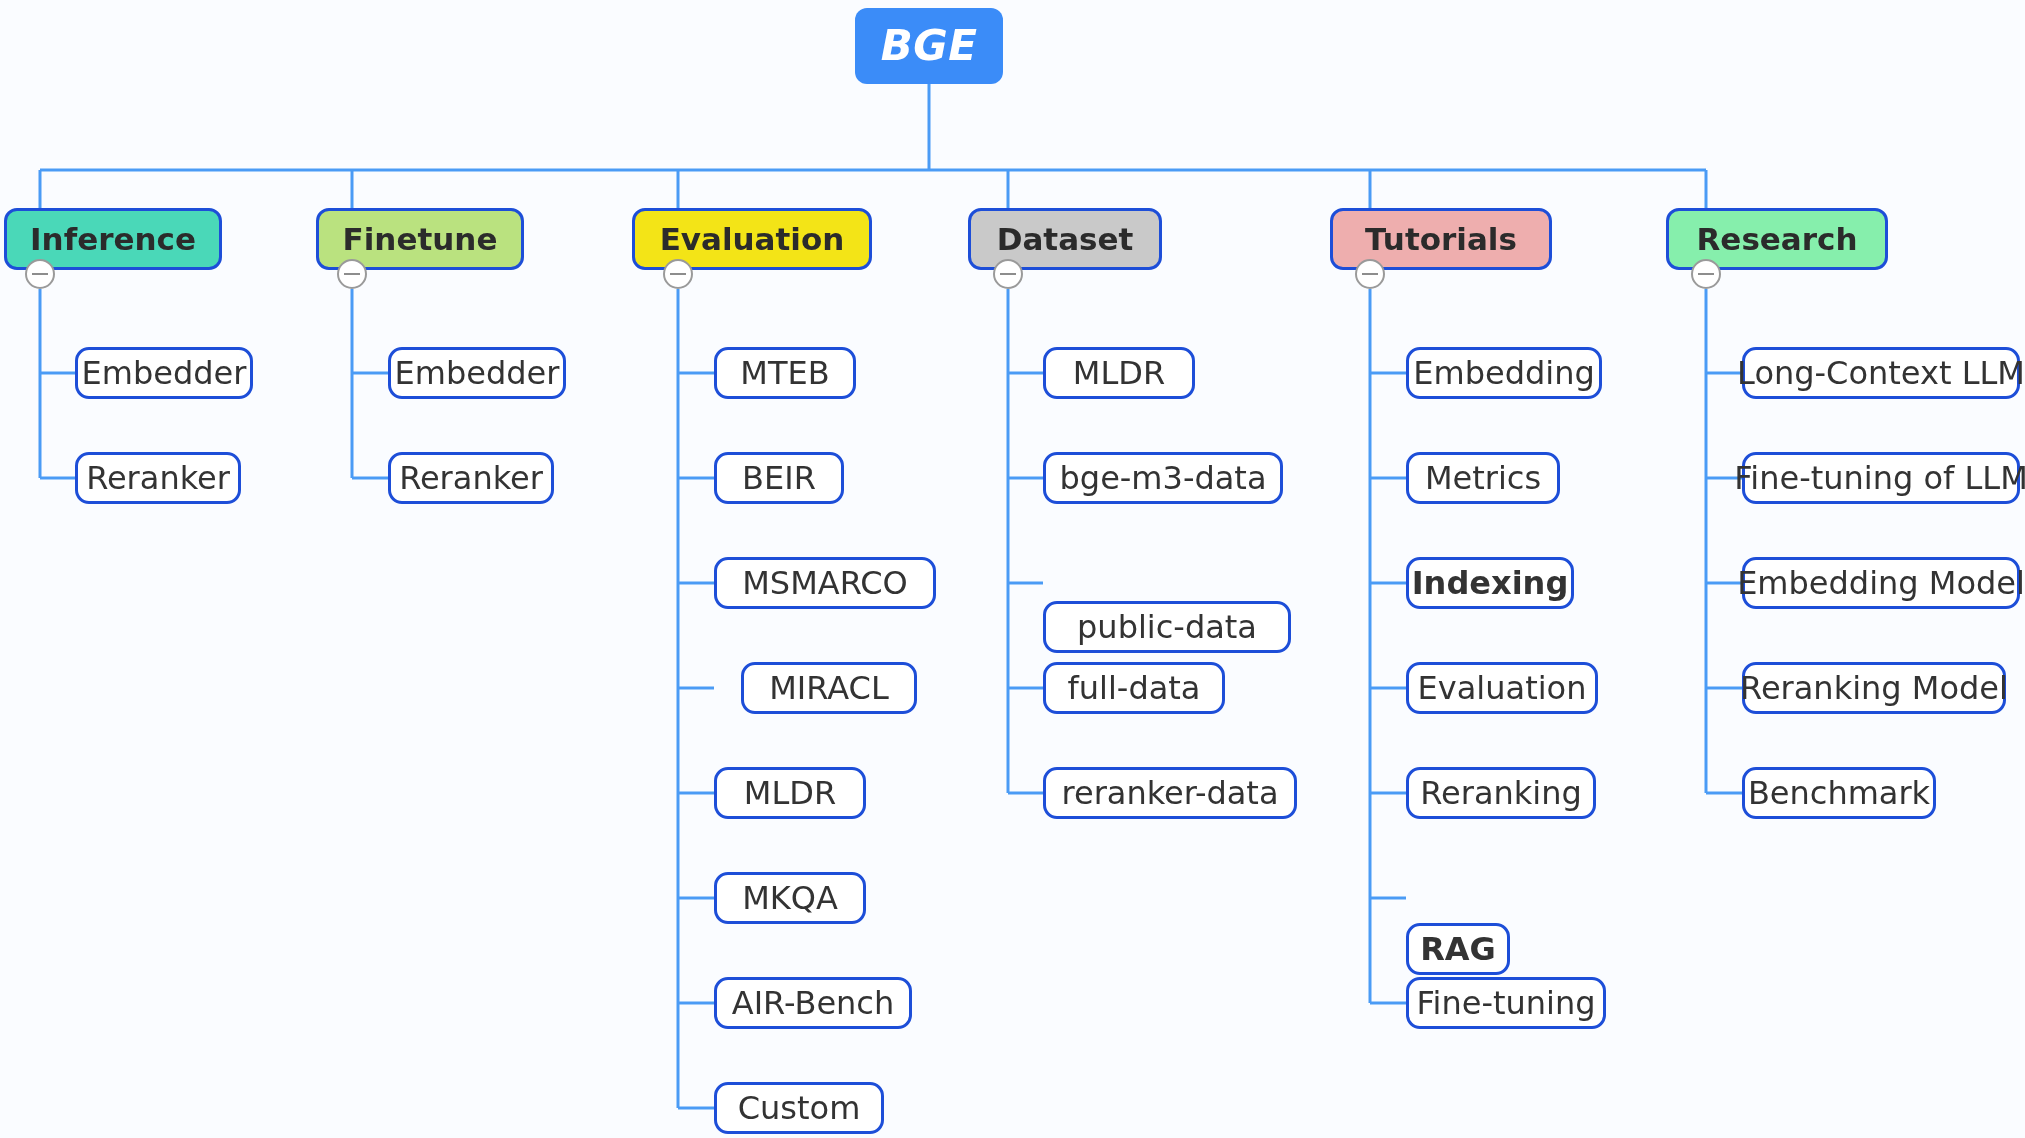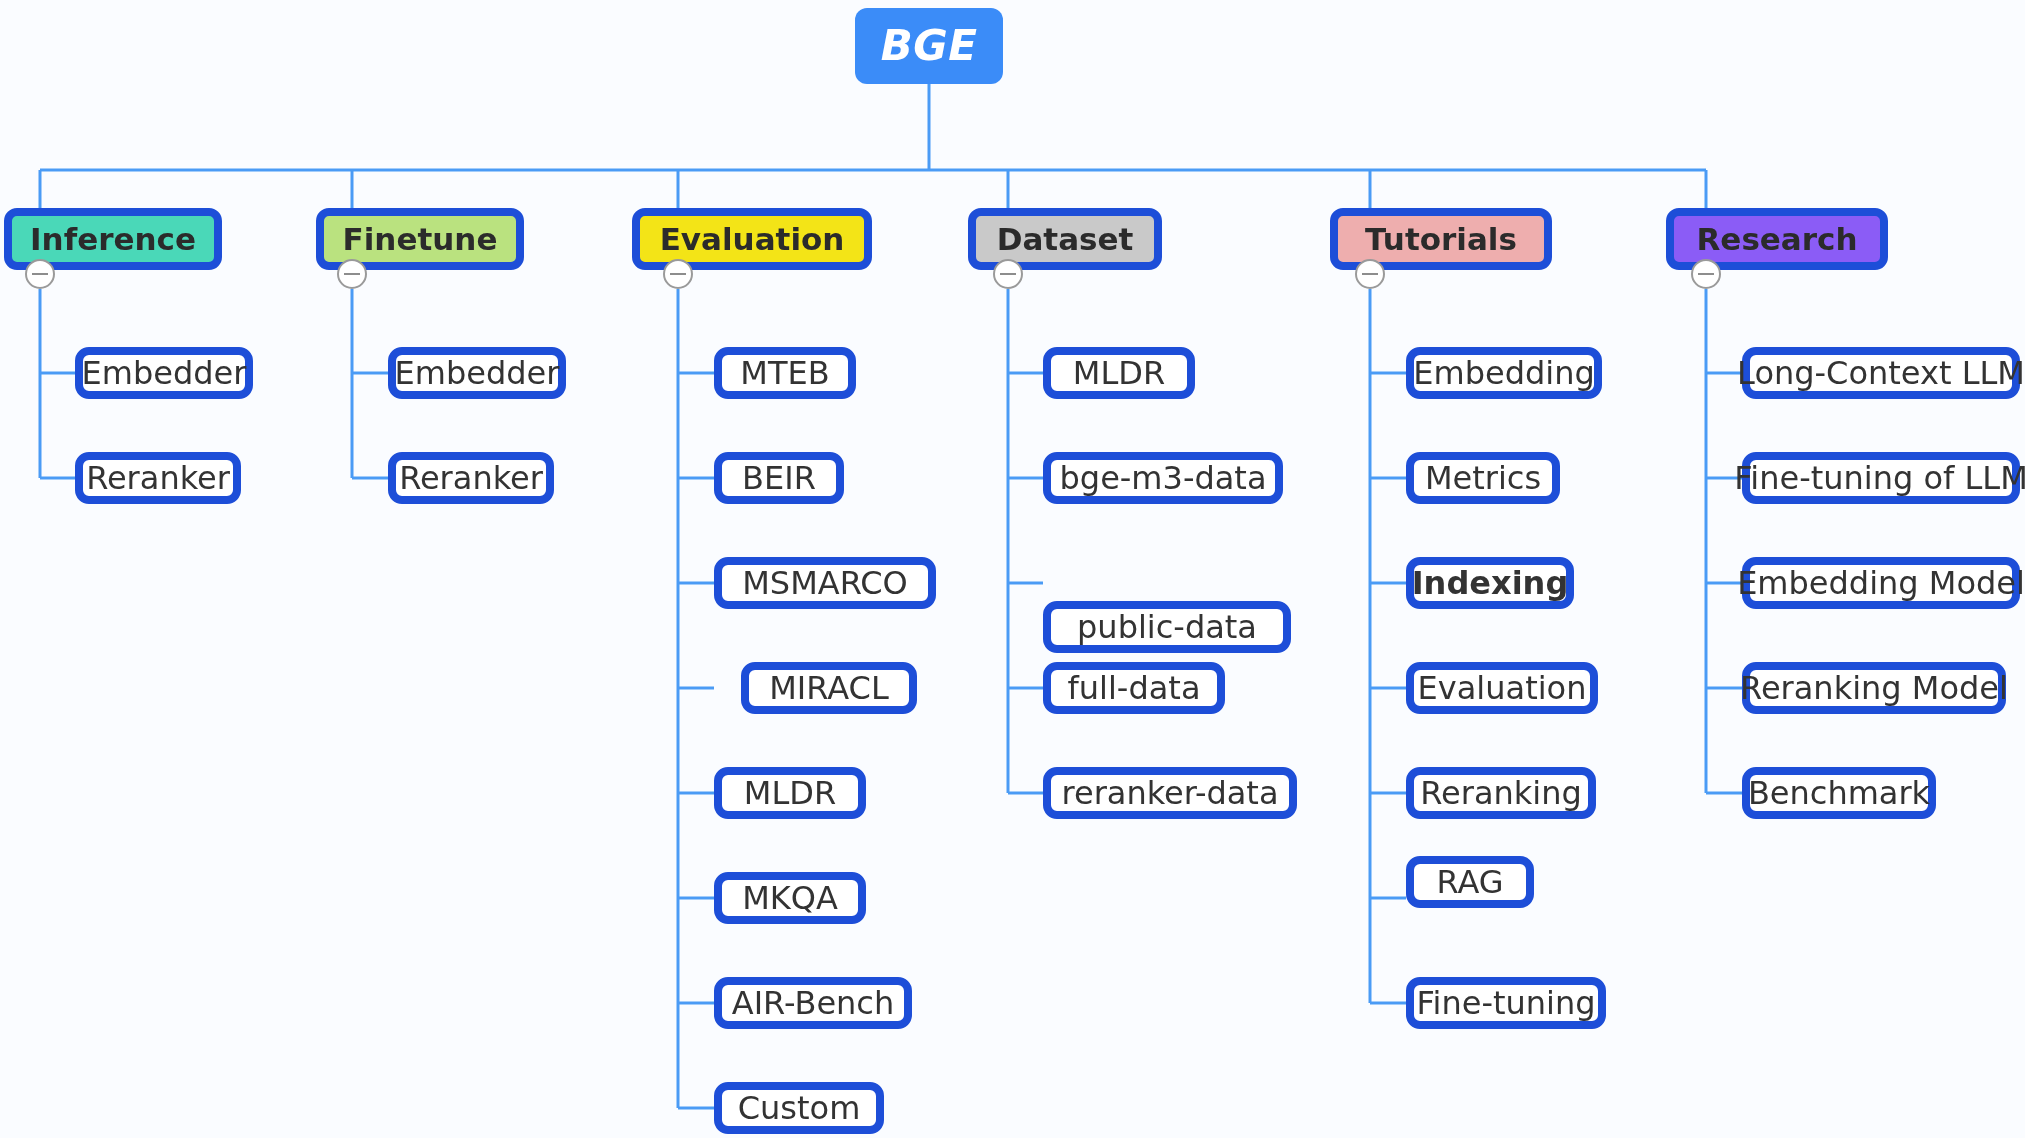--- a/index.html
+++ b/index.html
@@ -19,21 +19,21 @@
     inset: 0;
     width: 2025px;
     height: 1138px;
   }
   .node {
     position: absolute;
     box-sizing: border-box;
     display: flex;
     align-items: center;
     justify-content: center;
-    border: 8px solid #1d4ed8;
+    border: 3px solid #1d4ed8;
     border-radius: 14px;
     white-space: nowrap;
     line-height: 1;
   }
   .root-node {
     border: none;
     border-radius: 12px;
     background: #3b8cf8;
     color: #ffffff;
     font-size: 42px;
@@ -162,23 +162,23 @@
     <div class="node leaf-node" style="left: 1043px; top: 767px; width: 254px;">reranker-data</div>
     <div class="node cat-node" style="left: 1330px; top: 208px; width: 222px; background: rgb(238, 174, 174);">Tutorials</div>
     <div class="collapse-btn" style="left: 1355px; top: 259px;">
       <span class="minus"></span>
     </div>
     <div class="node leaf-node" style="left: 1406px; top: 347px; width: 196px;">Embedding</div>
     <div class="node leaf-node" style="left: 1406px; top: 452px; width: 154px;">Metrics</div>
     <div class="node leaf-node" style="left: 1406px; top: 557px; width: 168px; font-weight: bold;">Indexing</div>
     <div class="node leaf-node" style="left: 1406px; top: 662px; width: 192px;">Evaluation</div>
     <div class="node leaf-node" style="left: 1406px; top: 767px; width: 190px;">Reranking</div>
-    <div class="node leaf-node" style="left: 1406px; top: 856px; width: 128px;">RAG</div>
+    <div class="node leaf-node" style="left: 1406px; top: 923px; width: 104px; font-weight: bold;">RAG</div>
     <div class="node leaf-node" style="left: 1406px; top: 977px; width: 200px;">Fine-tuning</div>
-    <div class="node cat-node" style="left: 1666px; top: 208px; width: 222px; background: #8b5cf6;">Research</div>
+    <div class="node cat-node" style="left: 1666px; top: 208px; width: 222px; background: #86efac;">Research</div>
     <div class="collapse-btn" style="left: 1691px; top: 259px;">
       <span class="minus"></span>
     </div>
     <div class="node leaf-node" style="left: 1742px; top: 347px; width: 278px;">Long-Context LLM</div>
     <div class="node leaf-node" style="left: 1742px; top: 452px; width: 278px;">Fine-tuning of LLM</div>
     <div class="node leaf-node" style="left: 1742px; top: 557px; width: 278px;">Embedding Model</div>
     <div class="node leaf-node" style="left: 1742px; top: 662px; width: 264px;">Reranking Model</div>
     <div class="node leaf-node" style="left: 1742px; top: 767px; width: 194px;">Benchmark</div>
   </div>
 

